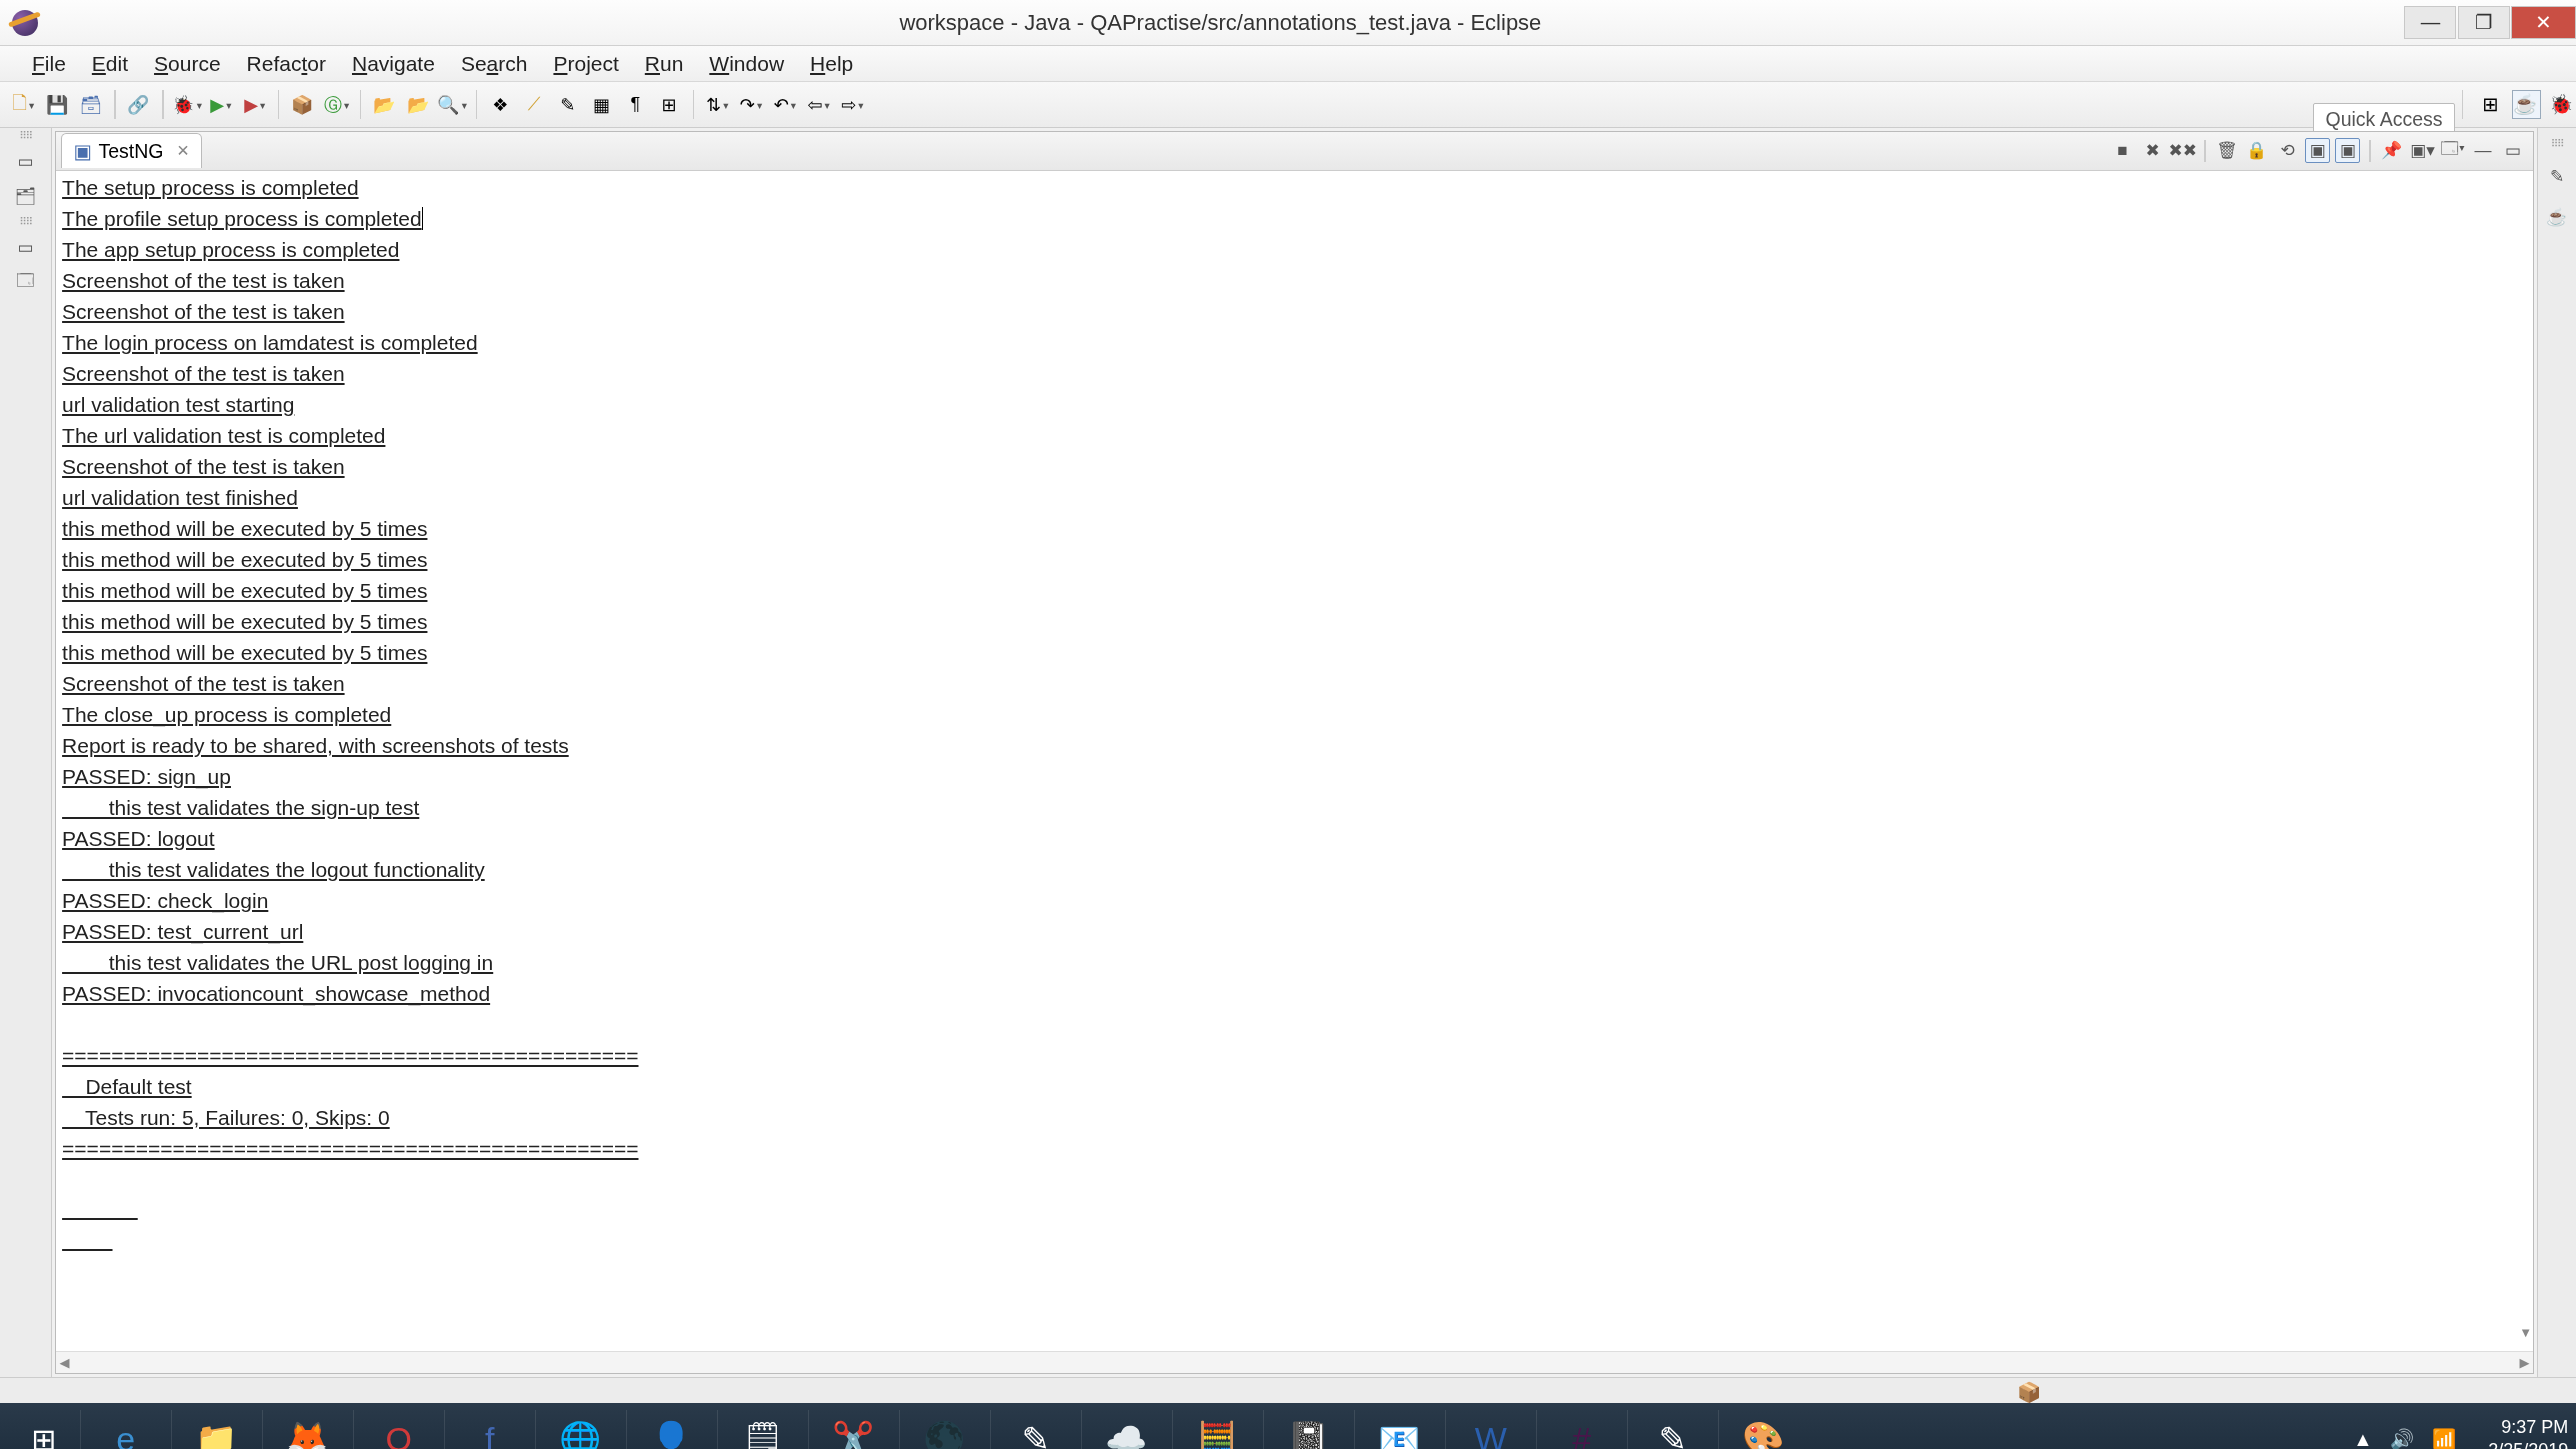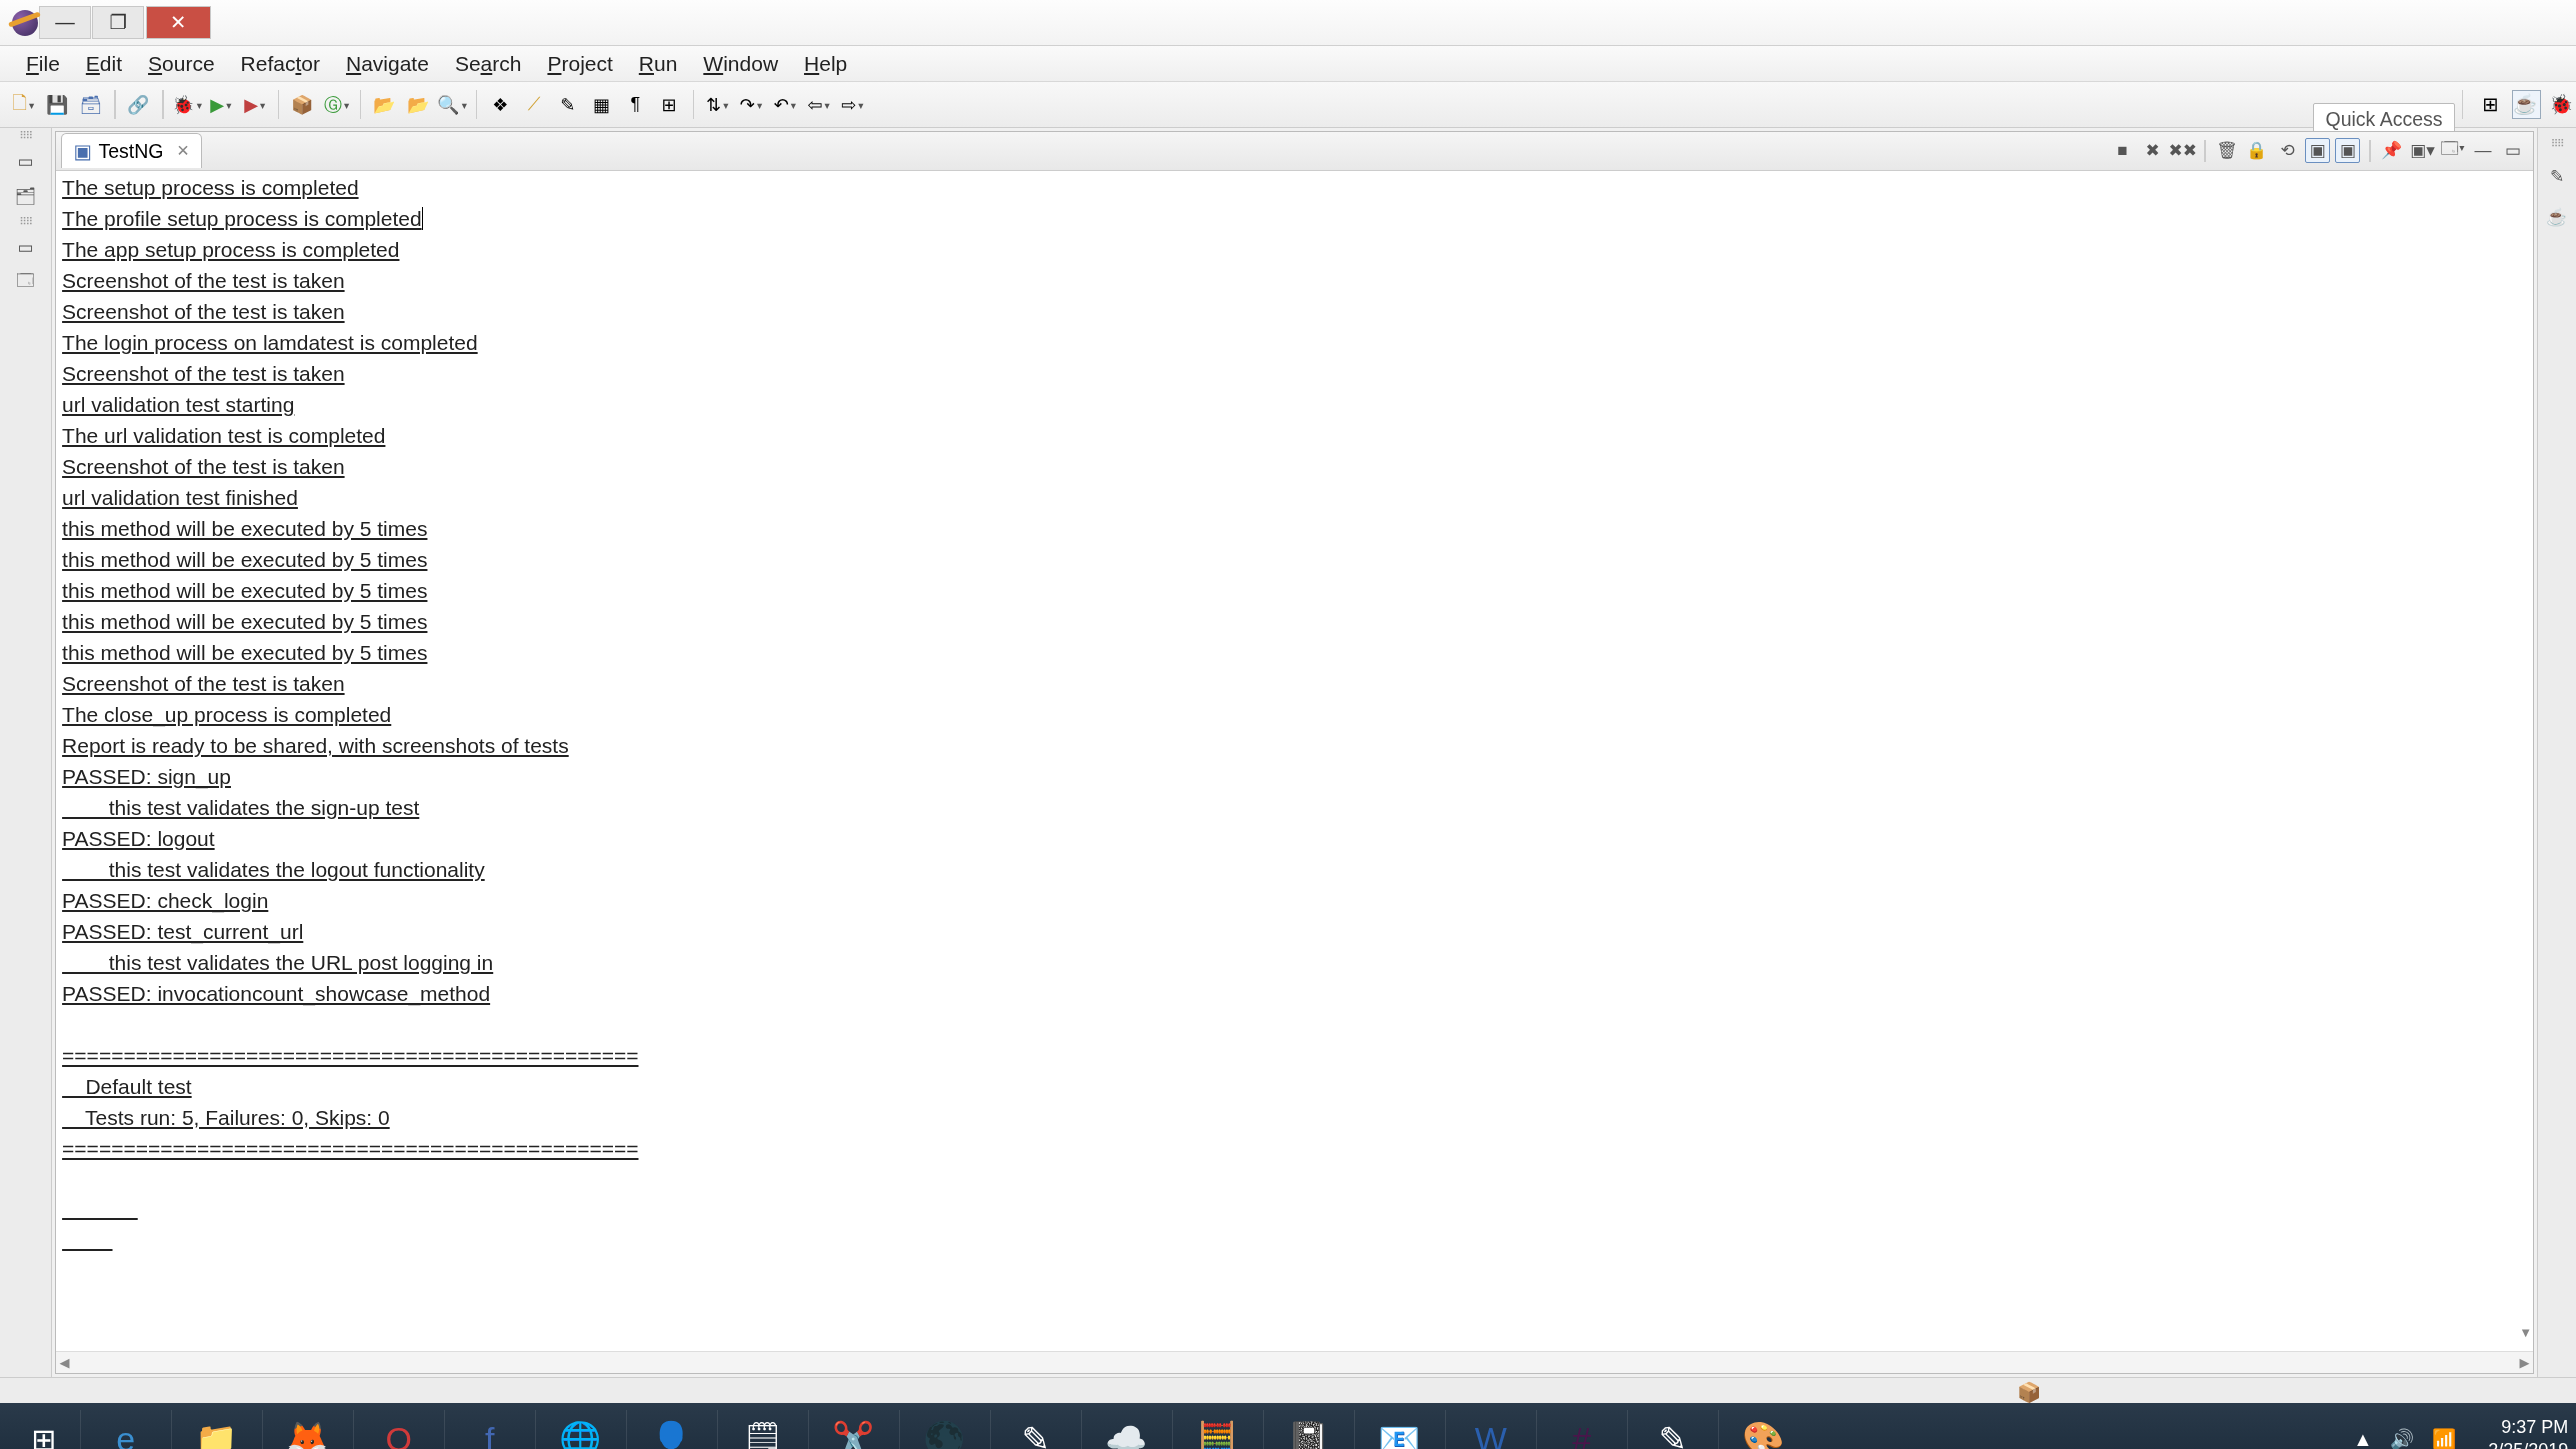--- a/index.html
+++ b/index.html
@@ -8,21 +8,21 @@
 
 .titlebar { height: 46px; background: linear-gradient(to bottom, #fdfdfd, #f3f3f3); display: flex; align-items: center; border-bottom: 0.7px solid #d0d0d0; }
 .titlebar .eclipse-logo { width: 26px; height: 26px; margin-left: 11.7px; border-radius: 50%; background: radial-gradient(circle at 30% 30%, #8a5fa8, #3a2a5a); position: relative; }
 .titlebar .eclipse-logo::after { content: ""; position: absolute; width: 33px; height: 5.2px; background: #e8a030; border-radius: 2.6px; top: 7.8px; left: -3.3px; transform: rotate(-20deg); }
 .titlebar .title-text { flex: 1; text-align: center; font-size: 22px; color: #333; }
 .titlebar .controls { display: flex; }
 .titlebar .controls .ctrl { width: 52px; height: 33px; display: flex; align-items: center; justify-content: center; font-size: 19.5px; color: #333; background: #e8e8e8; border: 0.7px solid #c8c8c8; margin-left: 1.3px; }
 .titlebar .controls .close { background: #c94f44; color: #fff; width: 65px; }
 
 
-.menubar { height: 36px; background: linear-gradient(to bottom, #fafafa, #efefef); display: flex; align-items: center; padding-left: 13px; border-bottom: 0.7px solid #d8d8d8; font-size: 21px; }
+.menubar { height: 36px; background: linear-gradient(to bottom, #fafafa, #efefef); display: flex; align-items: center; padding-left: 19px; border-bottom: 0.7px solid #d8d8d8; font-size: 21px; }
 .menubar .menu-item { padding: 3.9px 13px; color: #222; }
 .menubar .menu-item span.ul { text-decoration: underline; }
 
 
 .toolbar { height: 46px; background: linear-gradient(to bottom, #f8f8f8, #ececec); display: flex; align-items: center; padding-left: 6.5px; border-bottom: 0.7px solid #ccc; }
 .toolbar .sep { width: 1.3px; height: 29px; background: #ccc; margin: 0 6.5px; }
 .toolbar .tbtn { width: 26px; height: 26px; margin: 0 3.9px; display: flex; align-items: center; justify-content: center; font-size: 18px; position: relative; }
 .toolbar .tbtn.dd::after { content: "▾"; font-size: 10.4px; color: #555; margin-left: 2px; }
 .quick-access { margin-left: auto; border: 0.7px solid #bbb; background: #fff; padding: 3.9px 11.7px; font-size: 19.5px; color: #555; border-radius: 2px; margin-top: 29px; }
 .toolbar .persp { width: 29px; height: 29px; margin-left: 6.5px; display: flex; align-items: center; justify-content: center; font-size: 19.5px; border: 0.7px solid transparent; }
@@ -83,20 +83,21 @@
 .c-clear { color: #888; }
 .c-pin { color: #888; }
 .c-blue { color: #3a6fae; }
 .c-java { color: #3a6fae; }
 </style>
 </head>
 <body>
 
 <div class="titlebar">
   <div class="eclipse-logo"></div>
+  <div class="title-text">workspace - Java - QAPractise/src/annotations_test.java - Eclipse</div>
   <div class="controls">
     <div class="ctrl">—</div>
     <div class="ctrl">❐</div>
     <div class="ctrl close">✕</div>
   </div>
 </div>
 
 <div class="menubar">
   <div class="menu-item"><span class="ul">F</span><span>ile</span></div>
   <div class="menu-item"><span class="ul">E</span>dit</div>

